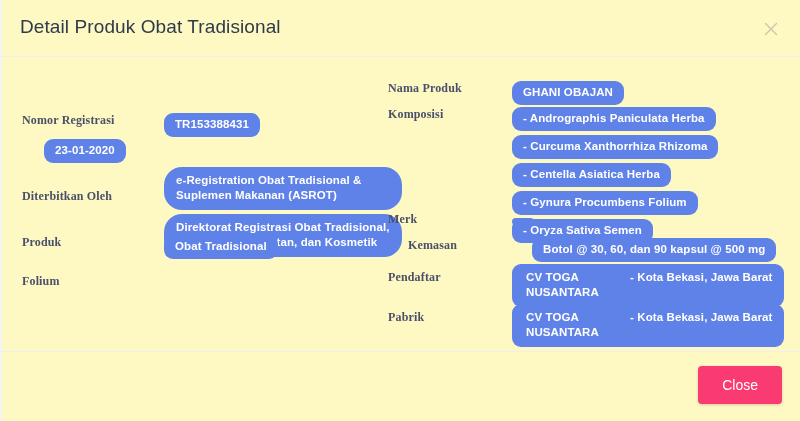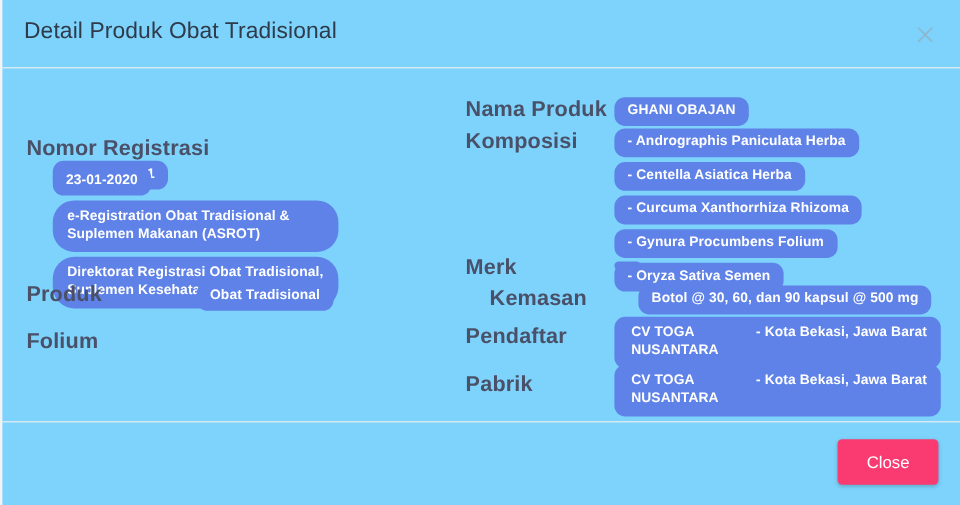--- a/index.html
+++ b/index.html
@@ -12,21 +12,21 @@
     height: 421px;
     overflow: hidden;
     font-family: "Liberation Sans", sans-serif;
     -webkit-font-smoothing: antialiased;
   }
 
   .modal {
     position: relative;
     width: 800px;
     height: 421px;
-    background: #7dd3fc;
+    background: #fef9c3;
     box-sizing: border-box;
     border-left: 2px solid #f2f3f5;
   }
 
   
   .modal-header {
     position: relative;
     height: 57px;
     border-bottom: 1px solid #eceef0;
     box-sizing: border-box;
@@ -66,25 +66,26 @@
   .col-left  { left: 0px;   width: 390px; }
   .col-right { left: 380px; width: 420px; }
 
   .row {
     position: absolute;
     display: flex;
     align-items: flex-start;
   }
 
   .field-label {
-    font-size: 18px;
+    font-size: 12px;
     font-weight: bold;
     color: #4a5068;
     letter-spacing: 0.15px;
     white-space: nowrap;
+    font-family: Liberation Serif, serif;
   }
 
   .pill {
     display: inline-block;
     background: #5f82e8;
     color: #ffffff;
     font-size: 11.5px;
     font-weight: bold;
     letter-spacing: 0.1px;
     border-radius: 9px;
@@ -147,34 +148,35 @@
       <svg width="26" height="26" viewBox="0 0 26 26" aria-hidden="true">
         <path d="M7.5 7.5 L18.5 18.5 M18.5 7.5 L7.5 18.5" stroke="#9aa0a6" stroke-width="1.4" stroke-linecap="round"></path>
       </svg>
     </div>
   </div>
 
   <div class="modal-body">
 
     <div class="col col-left">
 
-      <div class="row" style="top:56px; left:20px;flex-direction:column;">
+      <div class="row" style="top:56px; left:20px;">
         <div class="field-label" style="width:120px;">Nomor Registrasi</div>
         <div class="pill-stack" style="margin-left:22px;justify-content:flex-end;">
           <span class="pill">TR153388431</span>
         </div>
       </div>
 
       <div class="row" style="top:82px; left:20px;">
         <div class="pill-stack" style="margin-left:22px;">
           <span class="pill">23-01-2020</span>
         </div>
       </div>
 
       <div class="row" style="top:110px; left:20px;">
+        <div class="field-label" style="width:120px; margin-top:22px;">Diterbitkan Oleh</div>
         <div class="pill-stack" style="margin-left:22px;">
           <span class="pill multi" style="width:238px;">e-Registration Obat Tradisional &amp; Suplemen Makanan (ASROT)</span>
           <span class="pill multi" style="width:238px;">Direktorat Registrasi Obat Tradisional, Suplemen Kesehatan, dan Kosmetik</span>
         </div>
       </div>
 
       <div class="row" style="top:178px; left:20px;">
         <div class="field-label" style="width:120px;">Produk</div>
         <div class="pill-stack" style="margin-left:22px;">
           <span class="pill">Obat Tradisional</span>
@@ -193,22 +195,22 @@
         <div class="field-label" style="width:112px;">Nama Produk</div>
         <div class="pill-stack" style="margin-left:12px;">
           <span class="pill">GHANI OBAJAN</span>
         </div>
       </div>
 
       <div class="row" style="top:50px; left:6px;">
         <div class="field-label" style="width:112px;">Komposisi</div>
         <div class="pill-stack" style="margin-left:12px;">
           <span class="pill">- Andrographis Paniculata Herba</span>
+          <span class="pill">- Curcuma Xanthorrhiza Rhizoma</span>
           <span class="pill">- Centella Asiatica Herba</span>
-          <span class="pill">- Curcuma Xanthorrhiza Rhizoma</span>
           <span class="pill">- Gynura Procumbens Folium</span>
           <span class="pill">- Oryza Sativa Semen</span>
         </div>
       </div>
 
       <div class="row" style="top:155px; left:6px;">
         <div class="field-label" style="width:112px;">Merk</div>
         <div class="pill-stack" style="margin-left:12px; margin-top:6px;">
           <span class="pill empty"></span>
         </div>

